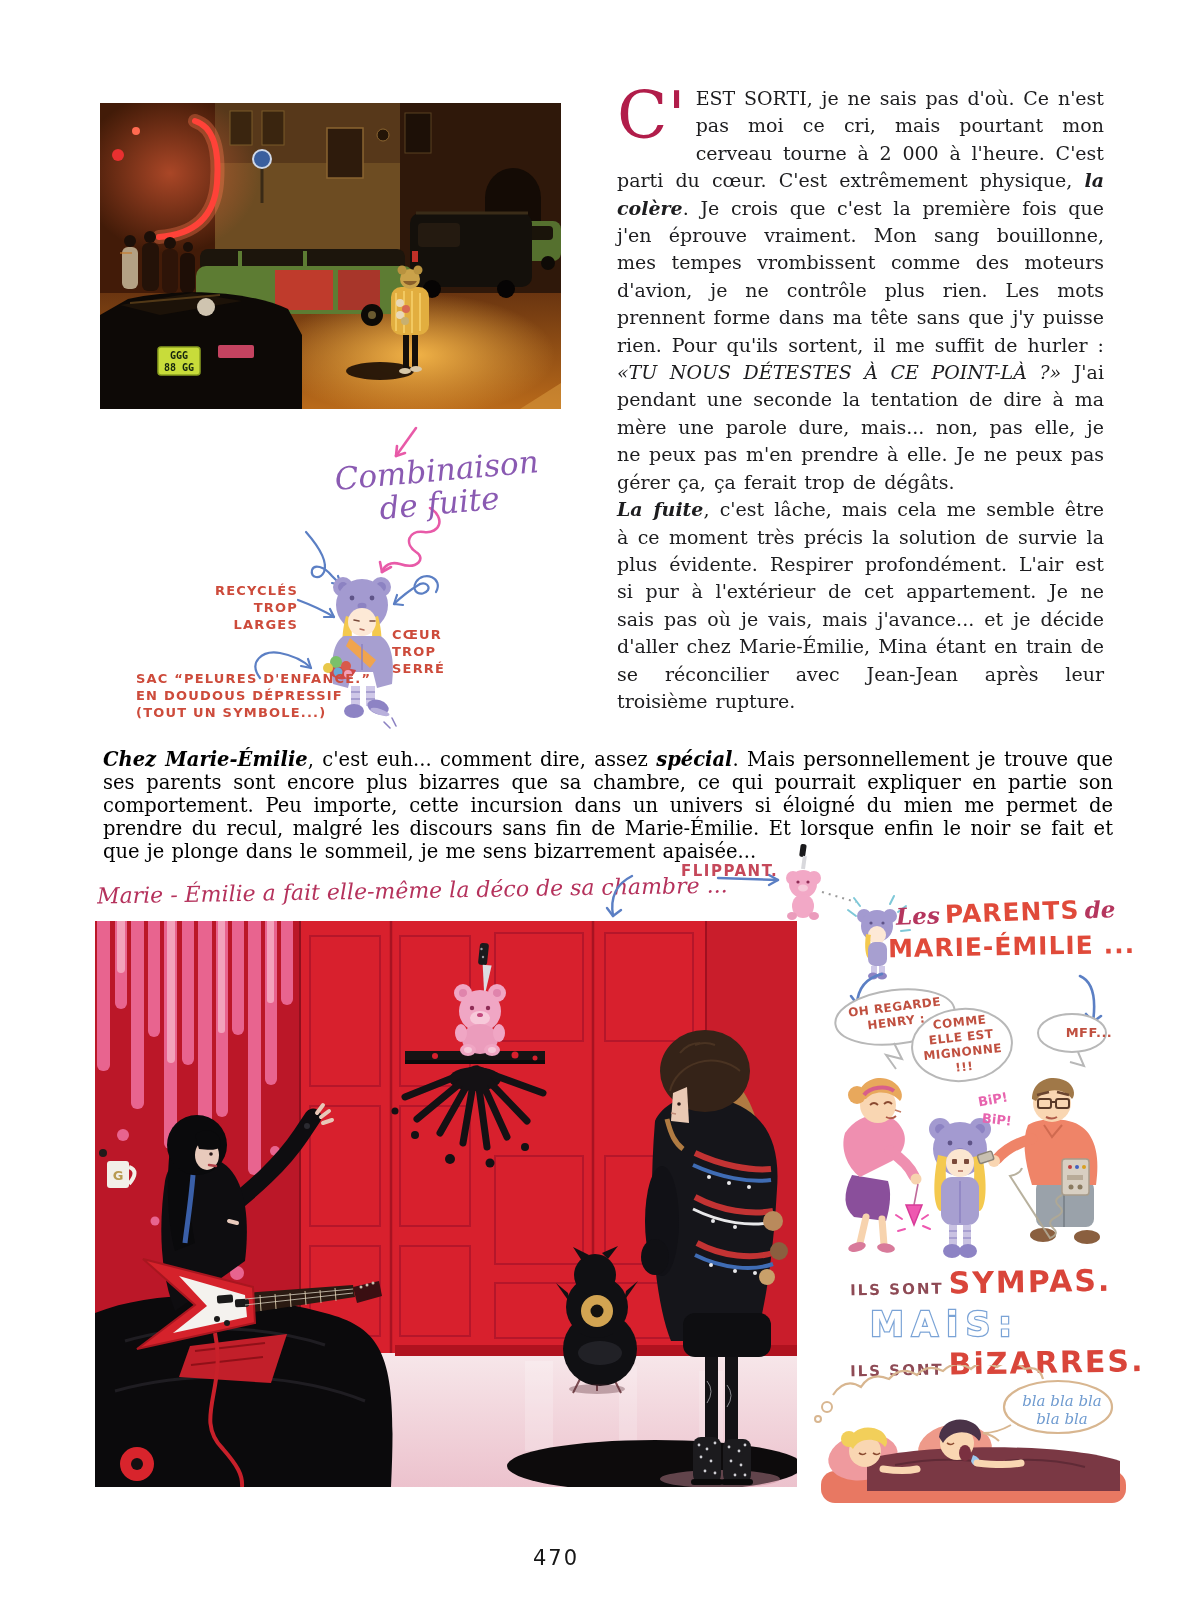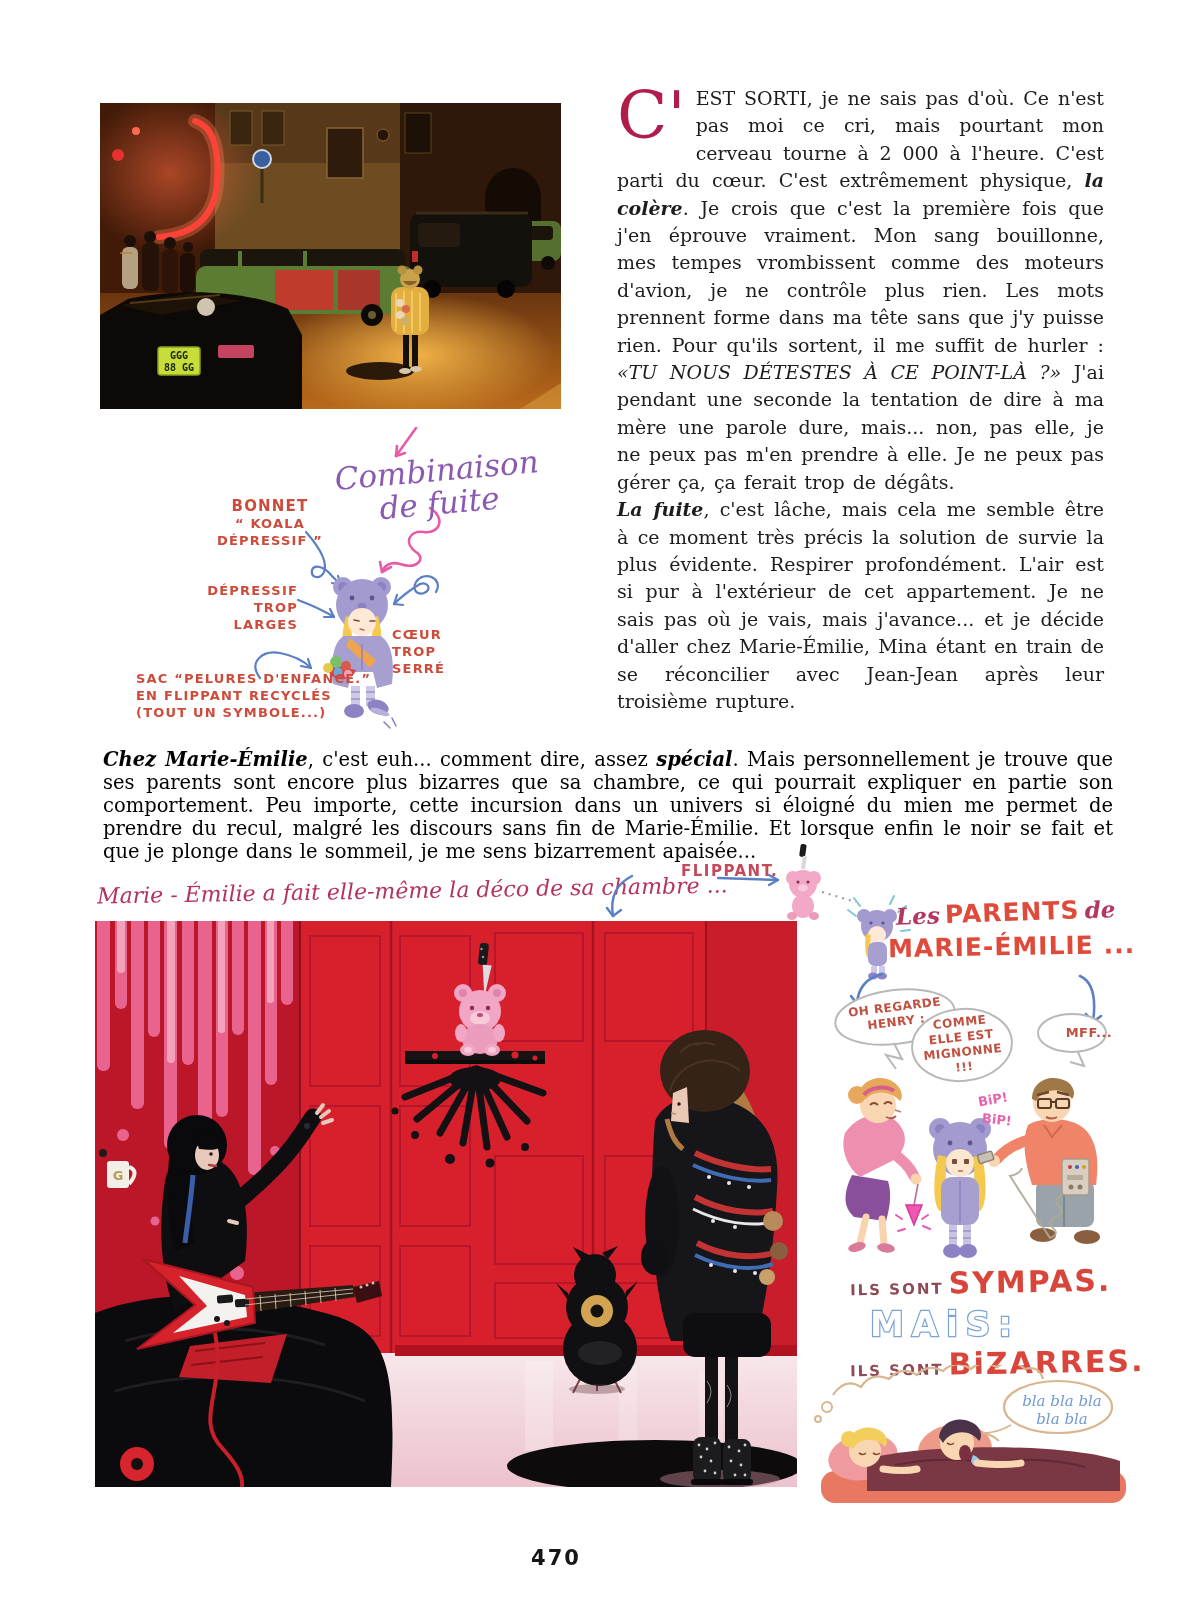--- a/index.html
+++ b/index.html
@@ -36,21 +36,21 @@
   .verdict-big{font-family:"DejaVu Sans", sans-serif;font-weight:700;color:#d9453a;
                font-size:30px;letter-spacing:2px;}
   .bla-text{font-family:"DejaVu Serif", serif;font-style:italic;color:#6f9bd0;
             font-size:15px;line-height:18px;text-align:center;}
   .title-script{font-family:"DejaVu Serif", serif;font-style:italic;color:#b5365e;
                 font-size:23px;font-weight:700;}
   .title-caps{font-family:"DejaVu Sans", sans-serif;font-weight:700;color:#e04a3a;
               font-size:25px;letter-spacing:1px;}
 
   .page-number{position:absolute;left:0;top:1546px;width:1112px;text-align:center;
-               font-family:"DejaVu Sans", sans-serif;font-weight:700;font-size:21px;
+               font-family:"DejaVu Sans", sans-serif;font-weight:400;font-size:21px;
                color:#161616;letter-spacing:2px;}
   svg{display:block;}
 </style>
 </head>
 <body>
 
 <div class="page">
 
   <svg class="abs" style="left:100px;top:103px;" width="461" height="306" viewBox="0 0 461 306">
     <defs>
@@ -245,36 +245,32 @@
         <ellipse cx="254" cy="291" rx="10" ry="7" fill="#8d83c4"></ellipse>
         <ellipse cx="278" cy="287" rx="11" ry="7" fill="#8d83c4" transform="rotate(18 278 287)"></ellipse>
         <ellipse cx="280" cy="292" rx="10" ry="3" fill="#b8b0dc" transform="rotate(18 280 292)"></ellipse>
         <path d="M284 302 l6 6 M292 298 l4 8" stroke="#8c82c2" stroke-width="1.6" stroke-linecap="round"></path>
       </g>
     </svg>
     <div class="abs script-purple" style="left:218px;top:34px;width:240px;text-align:center;transform:rotate(-5deg);">
       <div>Combinaison</div>
       <div>de fuite</div>
     </div>
-    <div class="abs hand-caps" style="left:90px;top:78px;width:160px;text-align:center;">
-      <div style="font-size:15px;">BONNET</div>
-      <div>“ KOALA DÉPRESSIF ”</div>
-    </div>
     <div class="abs hand-caps" style="left:90px;top:162px;width:108px;text-align:right;">
-      <div>DÉPRESSIF</div>
+      <div>RECYCLÉS</div>
       <div>TROP LARGES</div>
     </div>
     <div class="abs hand-caps" style="left:292px;top:206px;">
       <div>CŒUR</div>
       <div>TROP</div>
       <div>SERRÉ</div>
     </div>
     <div class="abs hand-caps" style="left:36px;top:250px;">
       <div>SAC “PELURES D'ENFANCE.”</div>
-      <div>EN FLIPPANT RECYCLÉS</div>
+      <div>EN DOUDOUS DÉPRESSIF</div>
       <div>(TOUT UN SYMBOLE...)</div>
     </div>
   </div>
 
   <p class="midpara"><span><span class="r-bi">Chez Marie-Émilie</span><span class="r-p">, c'est euh... comment dire, assez </span><span class="r-bi">spécial</span><span class="r-p">. Mais personnellement je trouve que ses parents sont encore plus bizarres que sa chambre, ce qui pourrait expliquer en partie son comportement. Peu importe, cette incursion dans un univers si éloigné du mien me permet de prendre du recul, malgré les discours sans fin de Marie-Émilie. Et lorsque enfin le noir se fait et que je plonge dans le sommeil, je me sens bizarrement apaisée...</span></span></p>
 
   <div class="abs hand-caption" style="left:97px;top:878px;transform:rotate(-1deg);">Marie - Émilie a fait elle-même la déco de sa chambre ...</div>
 
   <div class="abs" style="left:590px;top:842px;width:280px;height:132px;">
     <svg width="280" height="132" viewBox="0 0 280 132" class="abs" style="left:0;top:0;">

